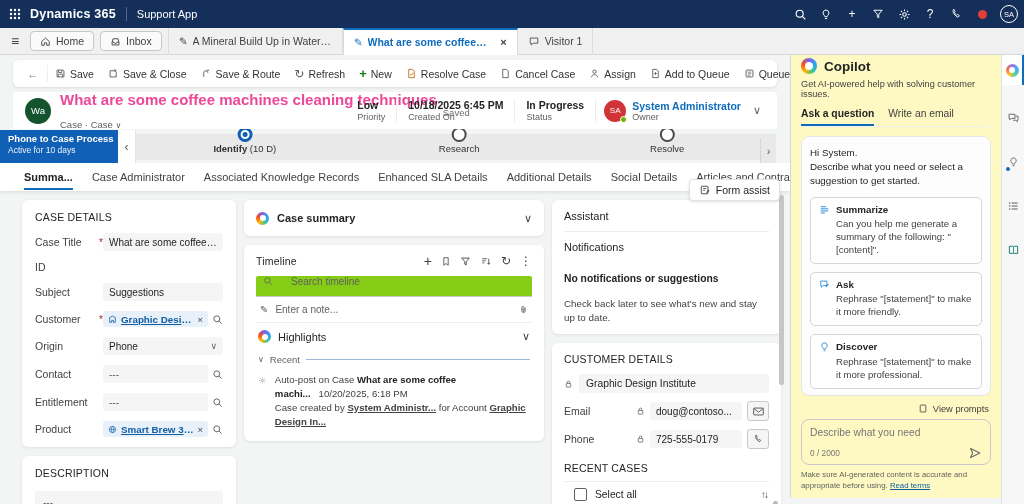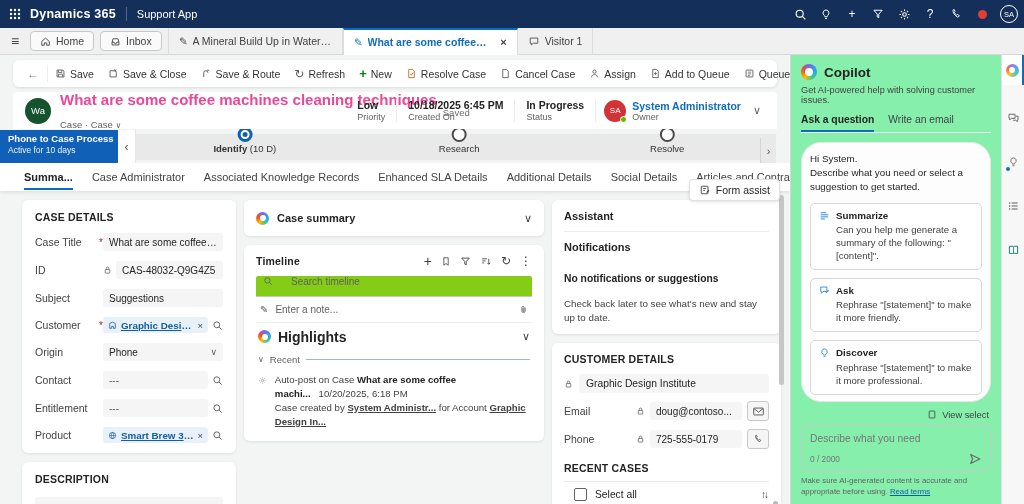--- a/index.html
+++ b/index.html
@@ -23,21 +23,21 @@
   .tabstrip{position:absolute;top:28px;left:0;width:1024px;height:27px;background:#f0f0f0;border-bottom:1px solid #d8d8d8;display:flex;align-items:center;z-index:29}
   .hamburger{width:30px;text-align:center;font-size:14px;color:#424242;cursor:pointer}
   .navbtn{display:flex;align-items:center;gap:5px;border:1px solid #c8c8c8;border-radius:4px;background:#fafafa;padding:3px 9px;font-size:10.5px;color:#424242;margin-right:6px;cursor:pointer}
   .sestab{display:flex;align-items:center;gap:5px;height:27px;padding:0 10px;font-size:10.5px;color:#424242;border-left:1px solid #dcdcdc;border-right:1px solid #dcdcdc;cursor:pointer;max-width:175px;white-space:nowrap}
   .sestab.active{background:#fff;border-top:2px solid #0f6cbd;color:#0f6cbd;font-weight:bold}
   .sestab .close{margin-left:6px;color:#424242;font-size:11px}
   .truncate{overflow:hidden;text-overflow:ellipsis;white-space:nowrap}
 
   
   .main{position:absolute;top:55px;left:0;width:790px;height:449px;background:#f3f4f4;overflow:hidden}
-  .copilot{position:absolute;top:55px;left:790px;width:211px;height:449px;background:#86efac;border-left:1px solid #d6d6d6;display:flex;flex-direction:column;padding:9px 10px 6px}
+  .copilot{position:absolute;top:49px;left:790px;width:211px;height:449px;background:#fef9c3;border-left:1px solid #d6d6d6;display:flex;flex-direction:column;padding:9px 10px 6px}
   .rail{position:absolute;top:55px;left:1001px;width:23px;height:449px;background:#f7f7f7;border-left:1px solid #e2e2e2}
 
   
   .cmdbar{margin:5px 13px 5px;background:#fff;border-radius:6px;box-shadow:0 1px 3px rgba(0,0,0,.1);height:27px;display:flex;align-items:center;padding:0 6px;font-size:10.5px;color:#333;white-space:nowrap}
   .cmd{display:flex;align-items:center;gap:4px;padding:0 7px;height:100%;cursor:pointer}
   .cmd .g{color:#5b5b5b}
   .backbtn{color:#8a8a8a;padding:0 8px;font-size:12px;border-right:1px solid #eee;height:60%;display:flex;align-items:center;cursor:pointer}
 
   
   .hdr{margin:0 13px;background:#fff;border-radius:4px 4px 0 0;display:flex;align-items:center;padding:3px 12px;height:37px;position:relative;z-index:2}
@@ -78,21 +78,21 @@
   .ftab{font-size:11px;color:#424242;margin-right:19px;padding:7px 0 5px;border-bottom:2.5px solid transparent;white-space:nowrap;cursor:pointer}
   .ftab.active{font-weight:bold;border-bottom-color:#0f6cbd;color:#242424}
   .formassist{position:absolute;right:10px;top:16px;background:#fff;border:1px solid #e1e1e1;border-radius:4px;box-shadow:0 1px 3px rgba(0,0,0,.12);display:flex;align-items:center;gap:5px;padding:4px 9px;font-size:10.5px;color:#242424;cursor:pointer;z-index:5}
 
   
   .content{display:flex;gap:8px;padding:9px 8px 0 22px;align-items:flex-start;height:313px}
   .card{background:#fff;border-radius:6px;box-shadow:0 1px 3px rgba(0,0,0,.09)}
   .col1{width:214px;flex:none}
   .col2{width:300px;flex:none}
   .col3{width:229px;flex:none}
-  .sec-title{font-size:10.5px;font-weight:bold;color:#242424;letter-spacing:.2px}
+  .sec-title{font-size:10.5px;font-weight:normal;color:#242424;letter-spacing:.2px}
 
   .cd{padding:11px 13px 10px}
   .frow{display:flex;align-items:center;margin-top:10px}
   .flabel{flex:1;font-size:10.5px;color:#424242;display:flex;align-items:center}
   .req{color:#a4262c;margin-left:3px;font-size:10px}
   .fctl{width:120px;display:flex;align-items:center;gap:4px}
   .fbox{flex:1;background:#f5f5f5;border-radius:3px;padding:3.5px 6px;font-size:10px;color:#242424;display:flex;align-items:center;gap:4px;min-width:0}
   .fbox .ph{color:#616161}
   .fbox .chev{margin-left:auto;color:#616161;font-size:9px}
   .pill{flex:1;background:#e8f1fa;border-radius:3px;padding:2.5px 5px;display:flex;align-items:center;gap:4px;min-width:0}
@@ -109,21 +109,21 @@
   .cs-card .t{font-size:11px;font-weight:bold}
   .chev-r{margin-left:auto;color:#424242;font-size:11px;cursor:pointer}
   .tl-card{margin-top:9px;padding:9px 12px 10px}
   .tl-head{display:flex;align-items:center}
   .tl-icons{margin-left:auto;display:flex;align-items:center;gap:9px;color:#424242}
   .tl-icons span{cursor:pointer;font-size:12px;line-height:1}
   .tl-search{margin-top:8px;background:#84cc16;border-bottom:1px solid #c8c8c8;border-radius:2px 2px 0 0;height:21px;display:flex;align-items:flex-start;gap:18px;padding:0 7px;font-size:10px;color:#616161;cursor:text}
   .tl-note{height:26px;display:flex;align-items:center;gap:7px;padding:0 4px;font-size:10px;color:#616161;border-bottom:1px solid #f0f0f0;cursor:text}
   .tl-note .clip{margin-left:auto;color:#424242}
   .tl-high{height:27px;display:flex;align-items:center;gap:7px;padding:0 2px}
-  .tl-high .t{font-size:14px;font-weight:bold}
+  .tl-high .t{font-size:11px;font-weight:normal}
   .tl-recent{display:flex;align-items:center;gap:6px;margin:4px 2px 2px;font-size:9.5px;color:#616161}
   .tl-recent .line{flex:1;border-top:1px solid #9cb8d6}
   .tl-entry{display:flex;gap:8px;padding:6px 2px 2px;font-size:9.6px;color:#424242;line-height:1.45}
   .tl-entry .gear{color:#8a8a8a;margin-top:2px}
   .tl-entry b{color:#242424}
   .tl-entry .ts{color:#424242;margin-left:8px;white-space:nowrap}
   .tl-entry a{color:#424242;font-weight:bold;text-decoration:underline}
 
   
   .as-card{padding:10px 12px;height:134px}
@@ -150,21 +150,21 @@
   .cp-head{display:flex;align-items:center;gap:7px}
   .cp-logo{width:16px;height:16px;border-radius:50%;background:conic-gradient(#7a64f0,#2aa3ef,#2fc6a4,#ffb900,#f25022,#7a64f0);position:relative;flex:none}
   .cp-logo::after{content:"";position:absolute;inset:4px;background:#fff;border-radius:50%}
   .cp-logo.sm{width:13px;height:13px}
   .cp-logo.sm::after{inset:3.5px}
   .cp-title{font-size:13.5px;font-weight:bold}
   .cp-sub{font-size:9.2px;color:#424242;margin-top:5px}
   .cp-tabs{display:flex;gap:14px;margin-top:9px;border-bottom:1px solid #f0f0f0}
   .cp-tab{font-size:10.3px;color:#424242;padding-bottom:5px;border-bottom:2px solid transparent;cursor:pointer}
   .cp-tab.active{font-weight:bold;color:#242424;border-bottom-color:#0f6cbd}
-  .cp-chat{margin-top:9px;border:1px solid #e7e7e7;border-radius:20px;background:#fdfdfd;padding:9px 8px;flex:1;overflow:hidden}
+  .cp-chat{margin-top:9px;border:1px solid #e7e7e7;border-radius:8px;background:#fdfdfd;padding:9px 8px;flex:1;overflow:hidden}
   .cp-greet{font-size:9.8px;color:#242424;line-height:1.45}
   .cp-sug{margin-top:8px;background:#fff;border:1px solid #d6d6d6;border-radius:5px;padding:6px 8px;cursor:pointer}
   .cp-sug .tr{display:flex;align-items:center;gap:6px}
   .cp-sug .t{font-size:9.8px;font-weight:bold}
   .cp-sug .d{font-size:9.6px;color:#424242;margin-top:2px;line-height:1.4;margin-left:17px}
   .cp-sug .sic{color:#2b88d8}
   .cp-viewp{display:flex;align-items:center;gap:5px;justify-content:flex-end;margin:7px 2px 5px;font-size:9.3px;color:#424242;cursor:pointer}
   .cp-input{border:1px solid #c9c9c9;border-radius:8px;padding:7px 8px 4px;cursor:text}
   .cp-ph{font-size:10.3px;color:#767676}
   .cp-inrow{display:flex;align-items:center;margin-top:8px}
@@ -435,29 +435,20 @@
             </span>
           <span class="fctl">
               <span class="fbox">
                 <span class="truncate">What are some coffee ma...</span>
               </span>
             </span>
         </div>
 
         <div class="frow">
           <span class="flabel">ID</span>
-          <span class="fctl">
-            <svg class="lockic" width="9" height="10" viewBox="0 0 16 16">
-                <rect x="4" y="7" width="8" height="6.5" rx="1" fill="none" stroke="currentColor" stroke-width="1.4"></rect>
-                <path d="M5.8 7V5a2.2 2.2 0 0 1 4.4 0v2" fill="none" stroke="currentColor" stroke-width="1.4"></path>
-              </svg>
-            <span class="fbox">
-                <span class="truncate">CAS-48032-Q9G4Z5</span>
-              </span>
-          </span>
         </div>
 
         <div class="frow">
           <span class="flabel">Subject</span>
           <span class="fctl">
               <span class="fbox">
                 <span class="truncate">Suggestions</span>
               </span>
             </span>
         </div>
@@ -721,21 +712,21 @@
           </svg>
         <span class="t">Discover</span>
       </div>
       <div class="d">Rephrase "[statement]" to make it more professional.</div>
     </div>
   </div>
   <div class="cp-viewp">
     <svg class="ic" width="10" height="11" viewBox="0 0 16 16">
         <rect x="3.5" y="2.5" width="9" height="11" rx="1" fill="none" stroke="#424242" stroke-width="1.3"></rect>
       </svg>
-    <span>View select</span>
+    <span>View prompts</span>
   </div>
   <div class="cp-input">
     <div class="cp-ph">Describe what you need</div>
     <div class="cp-inrow">
       <span class="cp-count">0 / 2000</span>
       <svg class="cp-send" width="14" height="14" viewBox="0 0 16 16">
           <path d="M3 2.8 13.5 8 3 13.2 5.3 8z" fill="none" stroke="currentColor" stroke-width="1.3" stroke-linejoin="round"></path>
         </svg>
     </div>
   </div>

